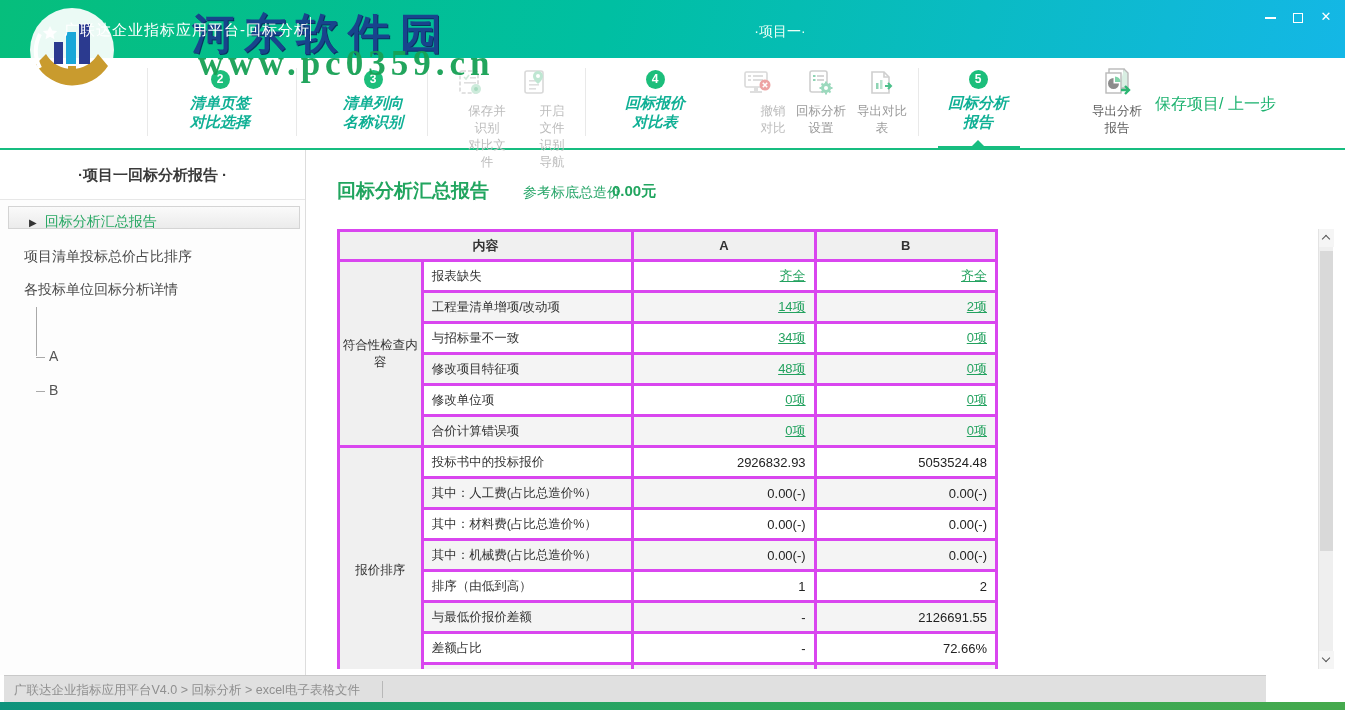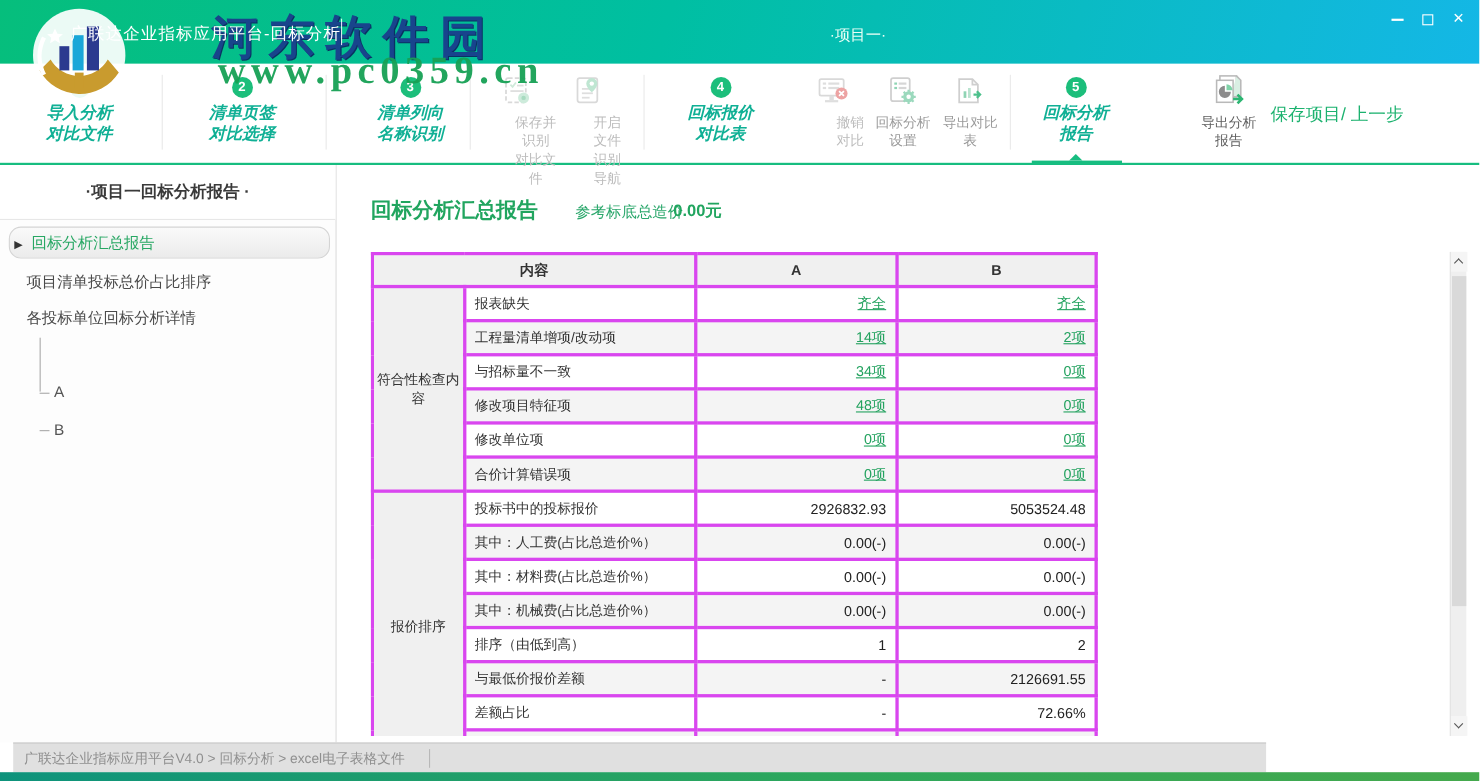--- a/index.html
+++ b/index.html
@@ -48,23 +48,23 @@
   .b1{left:434px;width:74px} .b2{left:502px;width:68px} .b3{left:723px;width:68px}
   .b4{left:789px;width:64px} .b5{left:851px;width:62px} .b6{left:1080px;width:74px}
   .save-link { position:absolute; left:1155px; top:36px; width:160px; color:#1cb26f;
                font-size:16px; cursor:pointer; }
 
   
   .sidebar { position:absolute; left:0; top:150px; width:306px; height:525px; background:#fdfdfd;
              border-right:1px solid #ddd; }
   .sb-header { height:50px; background:#fff; border-bottom:1px solid #e7e7e7; text-align:center;
                font-size:15px; font-weight:bold; color:#3a3a3a; line-height:50px; }
-  .sb-selected { position:absolute; left:8px; top:56px; width:292px; height:29px; border:1px solid #d4d4d4;
-                 border-radius:11px; background:linear-gradient(#fafafa,#ebebeb); line-height:27px;
-                 padding-left:4px; cursor:pointer; }
+  .sb-selected { position:absolute; left:8px; top:56px; width:292px; height:23px; border:1px solid #d4d4d4;
+                 border-radius:0; background:linear-gradient(#fafafa,#ebebeb); line-height:27px;
+                 padding-left:20px; cursor:pointer; }
   .sb-arrow { color:#333; font-size:10px; margin-right:8px; }
   .sb-selected-text { color:#27a763; font-size:14px; }
   .sb-item { position:absolute; left:24px; color:#4a4a4a; font-size:14px; cursor:pointer; white-space:nowrap; }
   .sb-item.i2 { top:98px; } .sb-item.i3 { top:131px; }
   .tree-vline { position:absolute; left:36px; top:157px; width:1px; height:49px; background:#a9a9a9; }
   .tree-item { position:absolute; left:36px; color:#555; font-size:14px; cursor:pointer; }
   .tree-item::before { content:""; display:inline-block; width:9px; height:1px; background:#a9a9a9;
                        vertical-align:middle; margin-right:4px; }
   .tree-item.ta { top:198px; } .tree-item.tb { top:232px; }
 
@@ -91,21 +91,21 @@
   .vscroll { position:absolute; left:1318px; top:229px; width:15px; height:440px; background:#efefef;
              border-left:1px solid #e3e3e3; }
   .vs-btn { position:absolute; left:0; width:15px; height:18px; background:#f5f5f5; cursor:pointer; }
   .vs-btn.up{top:0} .vs-btn.down{bottom:0}
   .chev { position:absolute; left:4px; width:6px; height:6px; border-top:1.5px solid #555; border-right:1.5px solid #555; }
   .vs-btn.up .chev { top:7px; transform:rotate(-45deg); }
   .vs-btn.down .chev { top:4px; transform:rotate(135deg); }
   .vs-thumb { position:absolute; left:1px; top:22px; width:13px; height:300px; background:#d9d9d9; cursor:pointer; }
 
   
-  .footer { position:absolute; left:12px; top:675px; width:1139px; height:27px; background:#e0e0e0;
+  .footer { position:absolute; left:4px; top:675px; width:1262px; height:27px; background:#e0e0e0;
             border-top:1px solid #c9c9c9; }
   .crumb { position:absolute; left:10px; top:6px; font-size:12.5px; color:#8f8f8f; }
   .crumb-sep { position:absolute; left:378px; top:5px; width:1px; height:17px; background:#b8b8b8; }
   .bottomstrip { position:absolute; left:0; top:702px; width:1345px; height:8px;
                  background:linear-gradient(90deg,#0e937c 0%,#2da75c 55%,#45a94d 100%); }
 </style>
 </head>
 <body>
 
 <div class="titlebar"></div>
@@ -134,25 +134,20 @@
 <div class="wm1">河东软件园</div>
 <div class="wm2">www.pc0359.cn</div>
 
 <div class="toolbar">
   <div class="tb-divider" style="left:147px"></div>
   <div class="tb-divider" style="left:296px"></div>
   <div class="tb-divider" style="left:427px"></div>
   <div class="tb-divider" style="left:585px"></div>
   <div class="tb-divider" style="left:918px"></div>
 
-  <div class="step s1">
-    <div class="step-circle">1</div>
-    <div class="step-text">导入分析</div>
-    <div class="step-text">对比文件</div>
-  </div>
   <div class="step s2">
     <div class="step-circle">2</div>
     <div class="step-text">清单页签</div>
     <div class="step-text">对比选择</div>
   </div>
   <div class="step s3">
     <div class="step-circle">3</div>
     <div class="step-text">清单列向</div>
     <div class="step-text">名称识别</div>
   </div>

